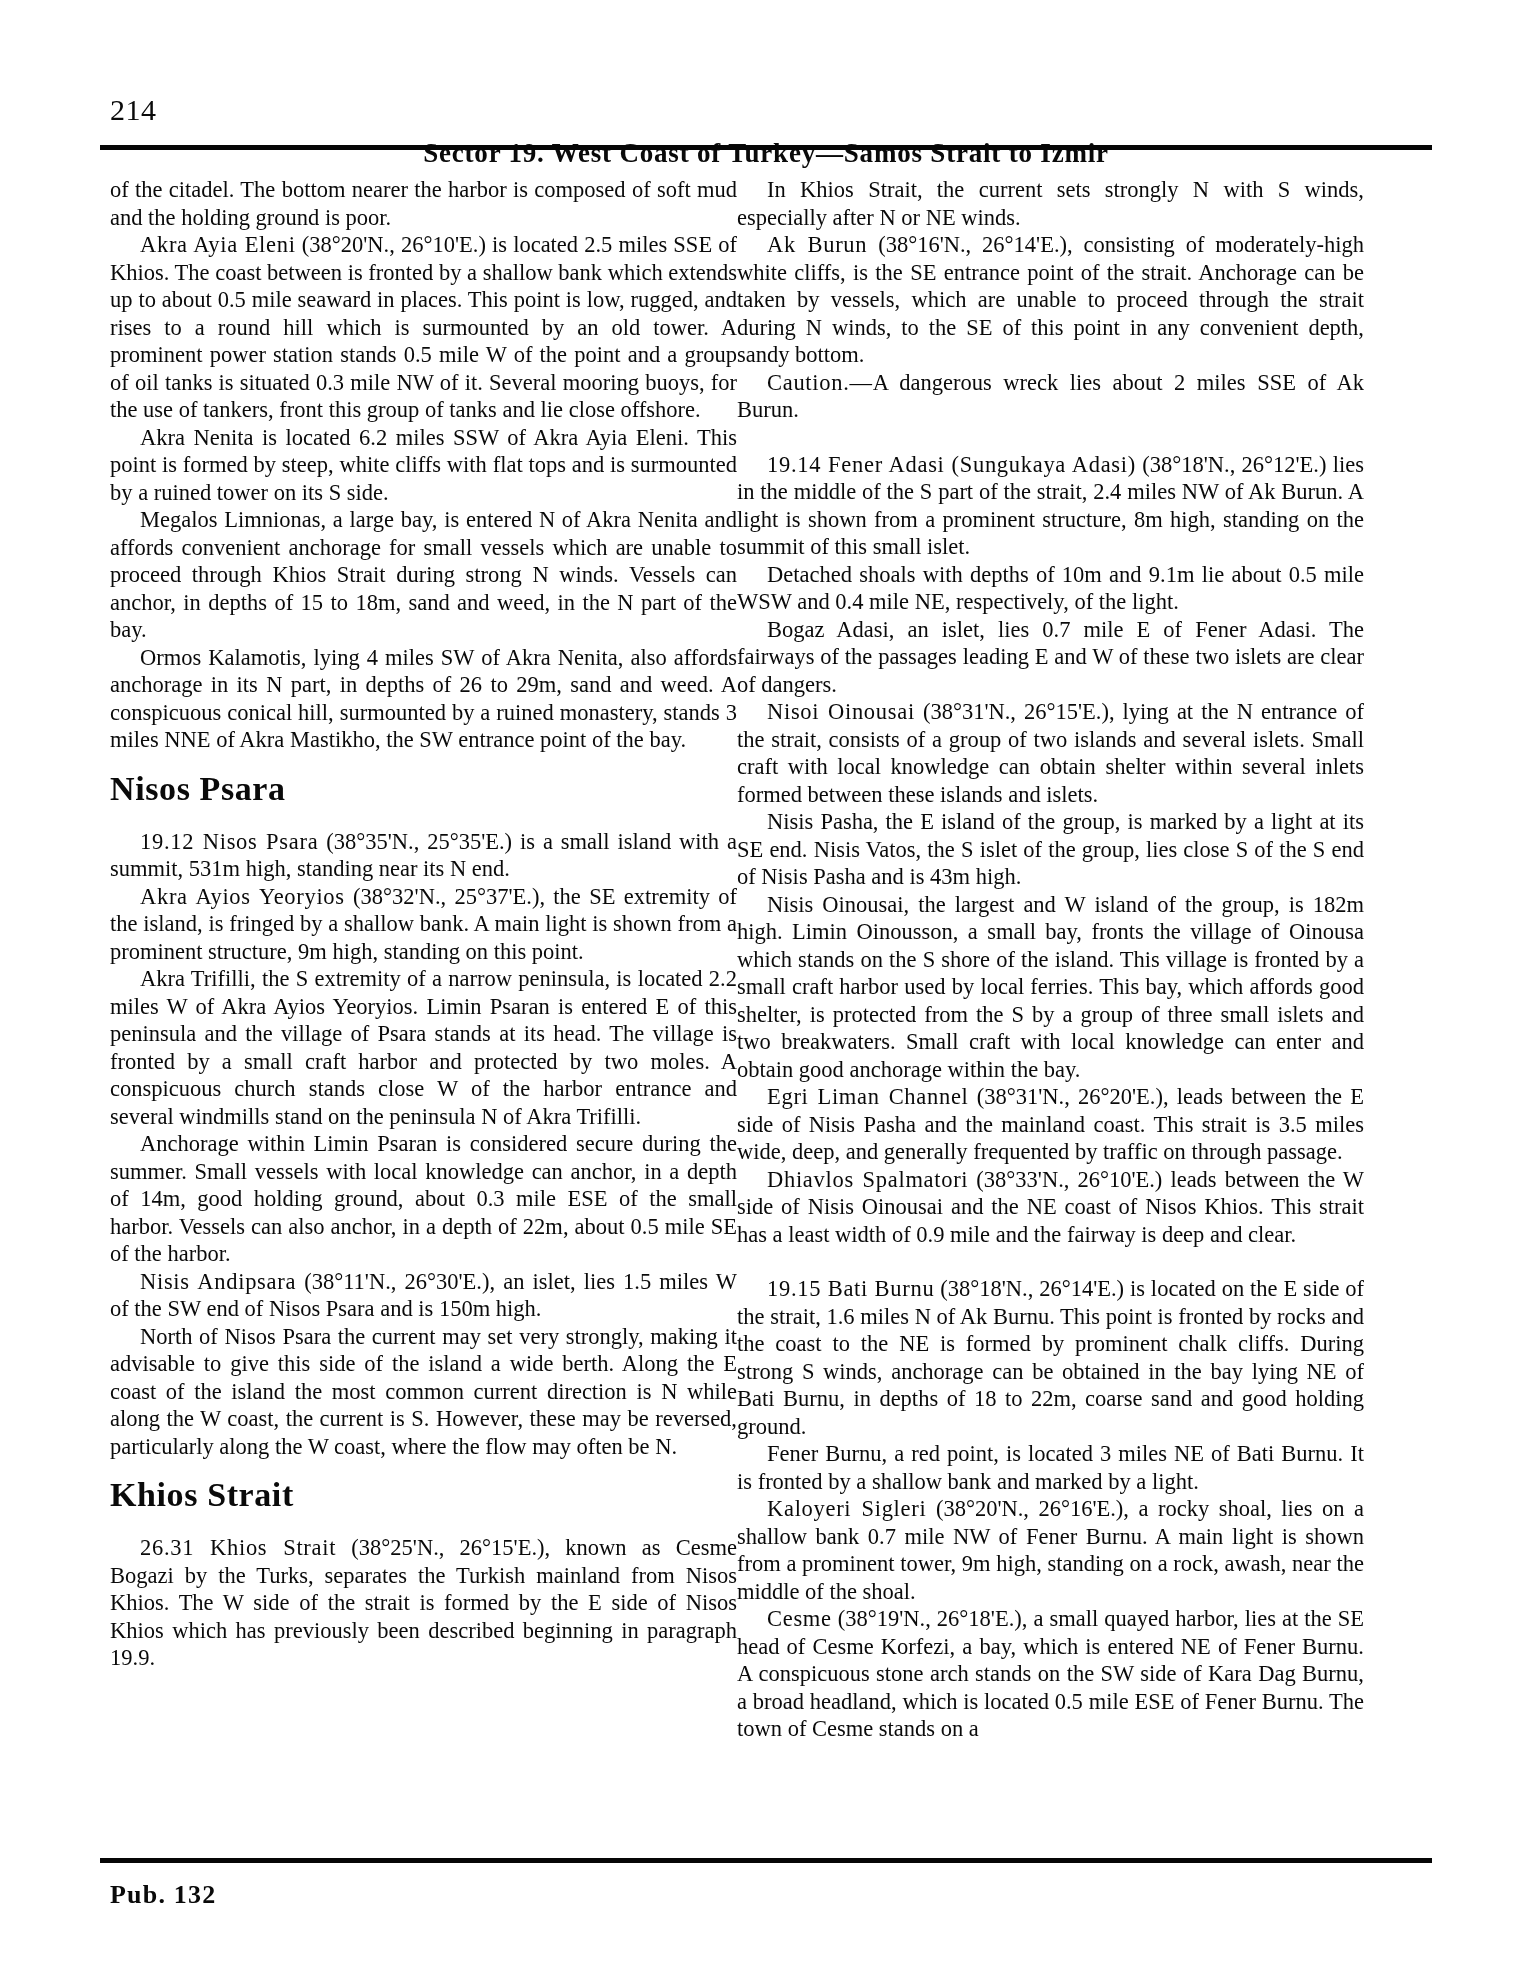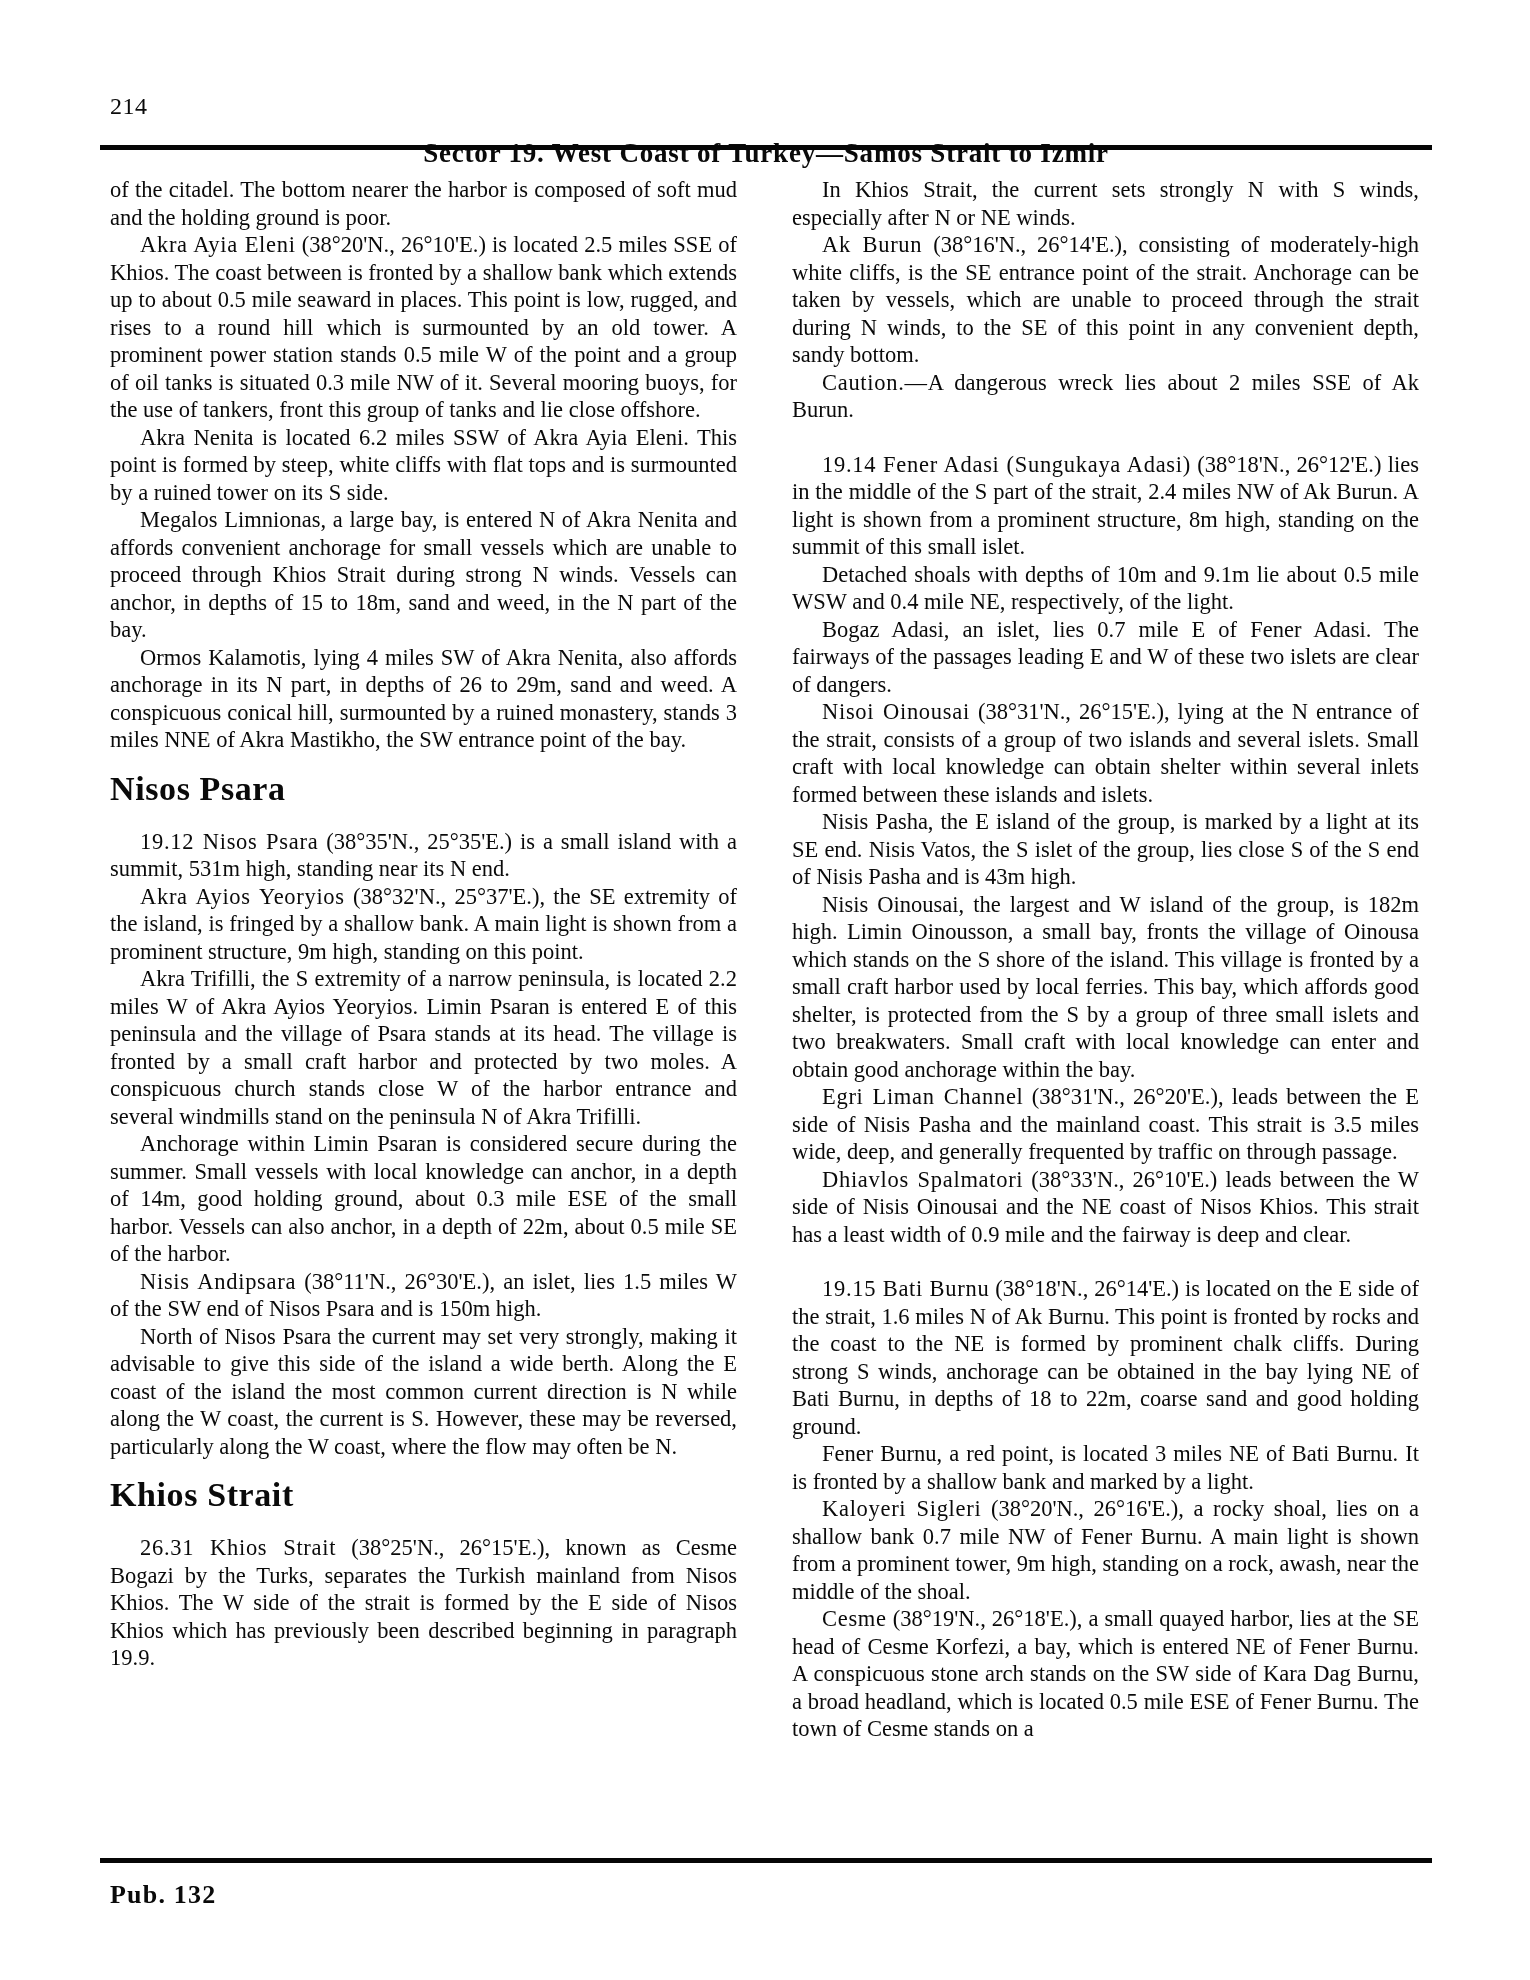--- a/index.html
+++ b/index.html
@@ -9,33 +9,33 @@
     color: #0a0a0a;
     font-family: "Liberation Serif", "DejaVu Serif", serif;
     position: relative;
     overflow: hidden;
   }
   .page { position: absolute; inset: 0; }
 
   .header { position: absolute; top: 90px; left: 100px; right: 98px; height: 38px; }
   .pagenum {
     position: absolute; left: 10px; top: 3px;
-    font-size: 24px; letter-spacing: 0.5px;
+    font-size: 30px; letter-spacing: 0.5px;
   }
   .title {
     text-align: center;
     font-size: 27px; font-weight: 700; letter-spacing: 0.8px; margin-top: 48px;
   }
 
   .rule-top   { position: absolute; top: 145px;  left: 100px; right: 98px; height: 5px; background: #060606; }
   .rule-bottom{ position: absolute; top: 1858px; left: 100px; right: 98px; height: 5px; background: #060606; }
 
   .cols {
     position: absolute; top: 176px; left: 110px; right: 108px;
-    display: flex; gap: 55px;
+    display: flex; 
   }
   .col {
     width: 627px;
     font-size: 22.5px;
     line-height: 27.5px;
     text-align: justify;
   }
   .para { margin: 0; text-indent: 30px; }
   .para.noindent { text-indent: 0; }
   .para.space { margin-top: 27px; }

